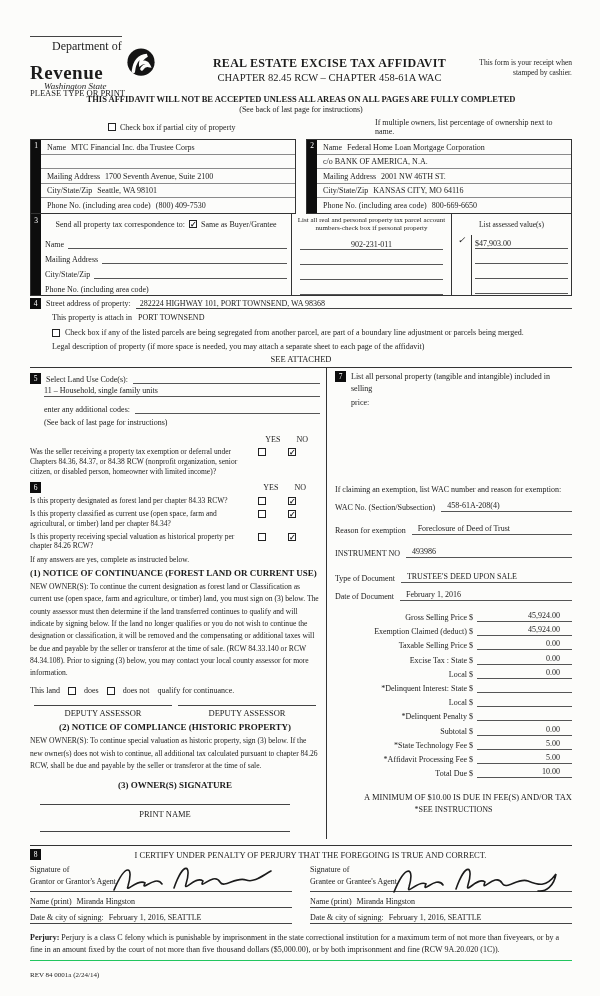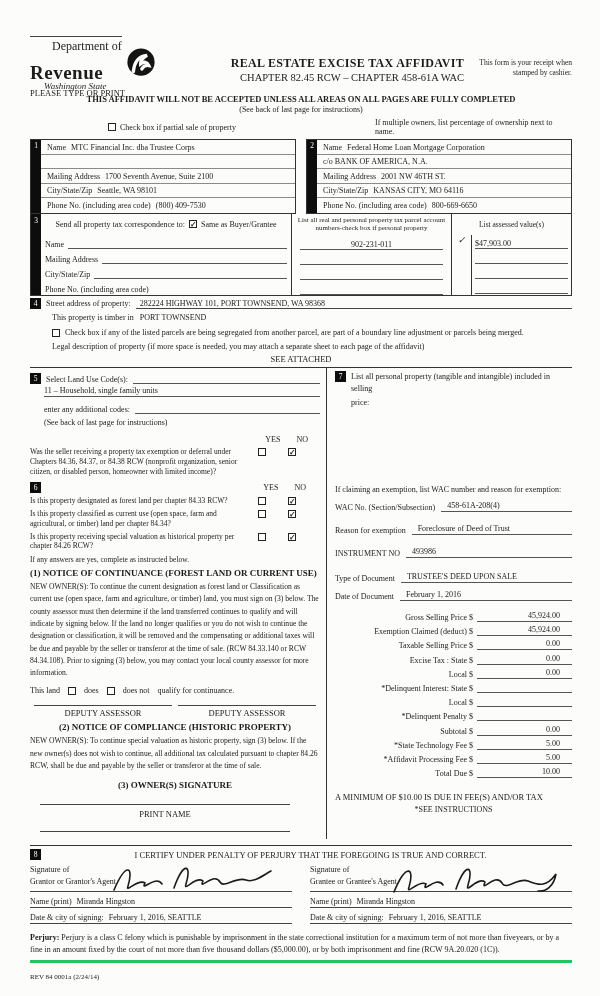--- a/index.html
+++ b/index.html
@@ -11,21 +11,21 @@
     -webkit-font-smoothing:antialiased;
   }
   
   .hdr { display:flex; align-items:flex-start; }
   .logo-block { width:165px; position:relative; }
   .logo-row { display:flex; align-items:center; gap:2px; }
   .logo-text .dep { font-size:12px; padding-left:22px; }
   .logo-text .rev { font-size:19px; font-weight:bold; letter-spacing:.5px; line-height:.9; }
   .logo-text .ws  { font-size:9px; font-style:italic; padding-left:14px; }
   .logo-mark { width:34px; height:34px; margin-top:-2px; }
-  .hdr-center { flex:1; text-align:right; padding-top:20px; }
+  .hdr-center { flex:1; text-align:center; padding-top:20px; }
   .hdr-title { font-size:12px; font-weight:bold; letter-spacing:.3px; }
   .hdr-sub { font-size:10.5px; margin-top:1px; }
   .hdr-right { width:108px; font-size:7.5px; text-align:right; padding-top:22px; line-height:1.35; }
   .type-print { position:absolute; left:30px; top:88px; font-size:8.5px; }
   .warn { text-align:center; font-size:8.5px; font-weight:bold; margin-top:3px; }
   .seeback { text-align:center; font-size:8px; margin-top:1px; }
   .partial-row { display:flex; font-size:8px; margin:4px 0 3px 0; }
   .partial-left { flex:1; padding-left:78px; display:flex; gap:4px; align-items:center; }
   .partial-right { flex:1; padding-left:70px; }
   
@@ -98,34 +98,34 @@
   .s7space { height:78px; }
   .exhdr { font-size:8px; margin-bottom:6px; }
   .exrow { display:flex; gap:6px; font-size:8px; align-items:flex-end; margin:7px 0; }
   .exrow .l { white-space:nowrap; }
   .exrow .fill { flex:1; border-bottom:1px solid #555; padding-left:6px; min-height:11px; }
   
   .fees { margin-top:10px; }
   .fee-row { display:flex; font-size:8px; align-items:flex-end; margin:3.2px 0; }
   .fee-l { width:142px; text-align:right; padding-right:4px; white-space:nowrap; }
   .fee-v { flex:1; border-bottom:1px solid #555; text-align:right; padding-right:12px; min-height:11px; }
-  .minnote { text-align:left; font-size:8.5px; margin-top:14px; }
+  .minnote { text-align:right; font-size:8.5px; margin-top:14px; }
   .seeinstr { text-align:center; font-size:8px; margin-top:3px; }
   
   .sec8 { border-top:1px solid #333; margin-top:6px; padding-top:3px; }
   .certline { display:flex; align-items:center; gap:8px; font-size:8.5px; }
   .certline .t { flex:1; text-align:center; }
   .sigcols { display:flex; gap:18px; margin-top:4px; }
   .sigcol { flex:1; position:relative; }
   .siglbl { font-size:8px; line-height:1.5; }
   .sigline { border-bottom:1px solid #444; height:10px; margin-top:-6px; }
   .sig-svg { position:absolute; top:-6px; left:78px; }
   .nrow { display:flex; gap:5px; font-size:8px; border-bottom:1px solid #444; margin-top:5px; padding-bottom:1px; align-items:baseline; }
   
-  .perjury { font-size:8px; line-height:1.45; margin-top:8px; border-bottom:3px solid #22c55e; padding-bottom:4px; }
+  .perjury { font-size:8px; line-height:1.45; margin-top:8px; border-bottom:1px solid #22c55e; padding-bottom:4px; }
   .rev { font-size:7px; margin-top:10px; }
 </style>
 </head>
 <body>
 
 <div class="page">
 
   <div class="hdr">
     <div class="logo-block">
       <div class="logo-row">
@@ -146,21 +146,21 @@
     </div>
     <div class="hdr-right">This form is your receipt when stamped by cashier.</div>
   </div>
   <div class="type-print">PLEASE TYPE OR PRINT</div>
   <div class="warn">THIS AFFIDAVIT WILL NOT BE ACCEPTED UNLESS ALL AREAS ON ALL PAGES ARE FULLY COMPLETED</div>
   <div class="seeback">(See back of last page for instructions)</div>
 
   <div class="partial-row">
     <div class="partial-left">
       <span class="cb"></span>
-      <span>Check box if partial sale of property</span>
+      <span>Check box if partial city of property</span>
     </div>
     <div class="partial-right">If multiple owners, list percentage of ownership next to name.</div>
   </div>
 
   <div class="parties">
     <div class="pbox">
       <div class="pbar">1</div>
       <div class="pbody">
         <div class="prow">
             <span class="l">Name</span>
@@ -267,21 +267,21 @@
       </div>
   </div>
 
   <div class="sec4">
     <div class="s4r1">
       <span class="numsq">4</span>
       <span>Street address of property:</span>
       <span class="fill">282224 HIGHWAY 101, PORT TOWNSEND, WA 98368</span>
     </div>
     <div class="s4r2">
-      <span>This property is timber in</span>&nbsp;&nbsp;
+      <span>This property is attach in</span>&nbsp;&nbsp;
       <span>PORT TOWNSEND</span>
     </div>
     <div class="s4r3">
       <span class="cb"></span>
       <span>Check box if any of the listed parcels are being segregated from another parcel, are part of a boundary line adjustment or parcels being merged.</span>
     </div>
     <div class="s4r4">Legal description of property (if more space is needed, you may attach a separate sheet to each page of the affidavit)</div>
     <div class="s4see">SEE ATTACHED</div>
   </div>
 

